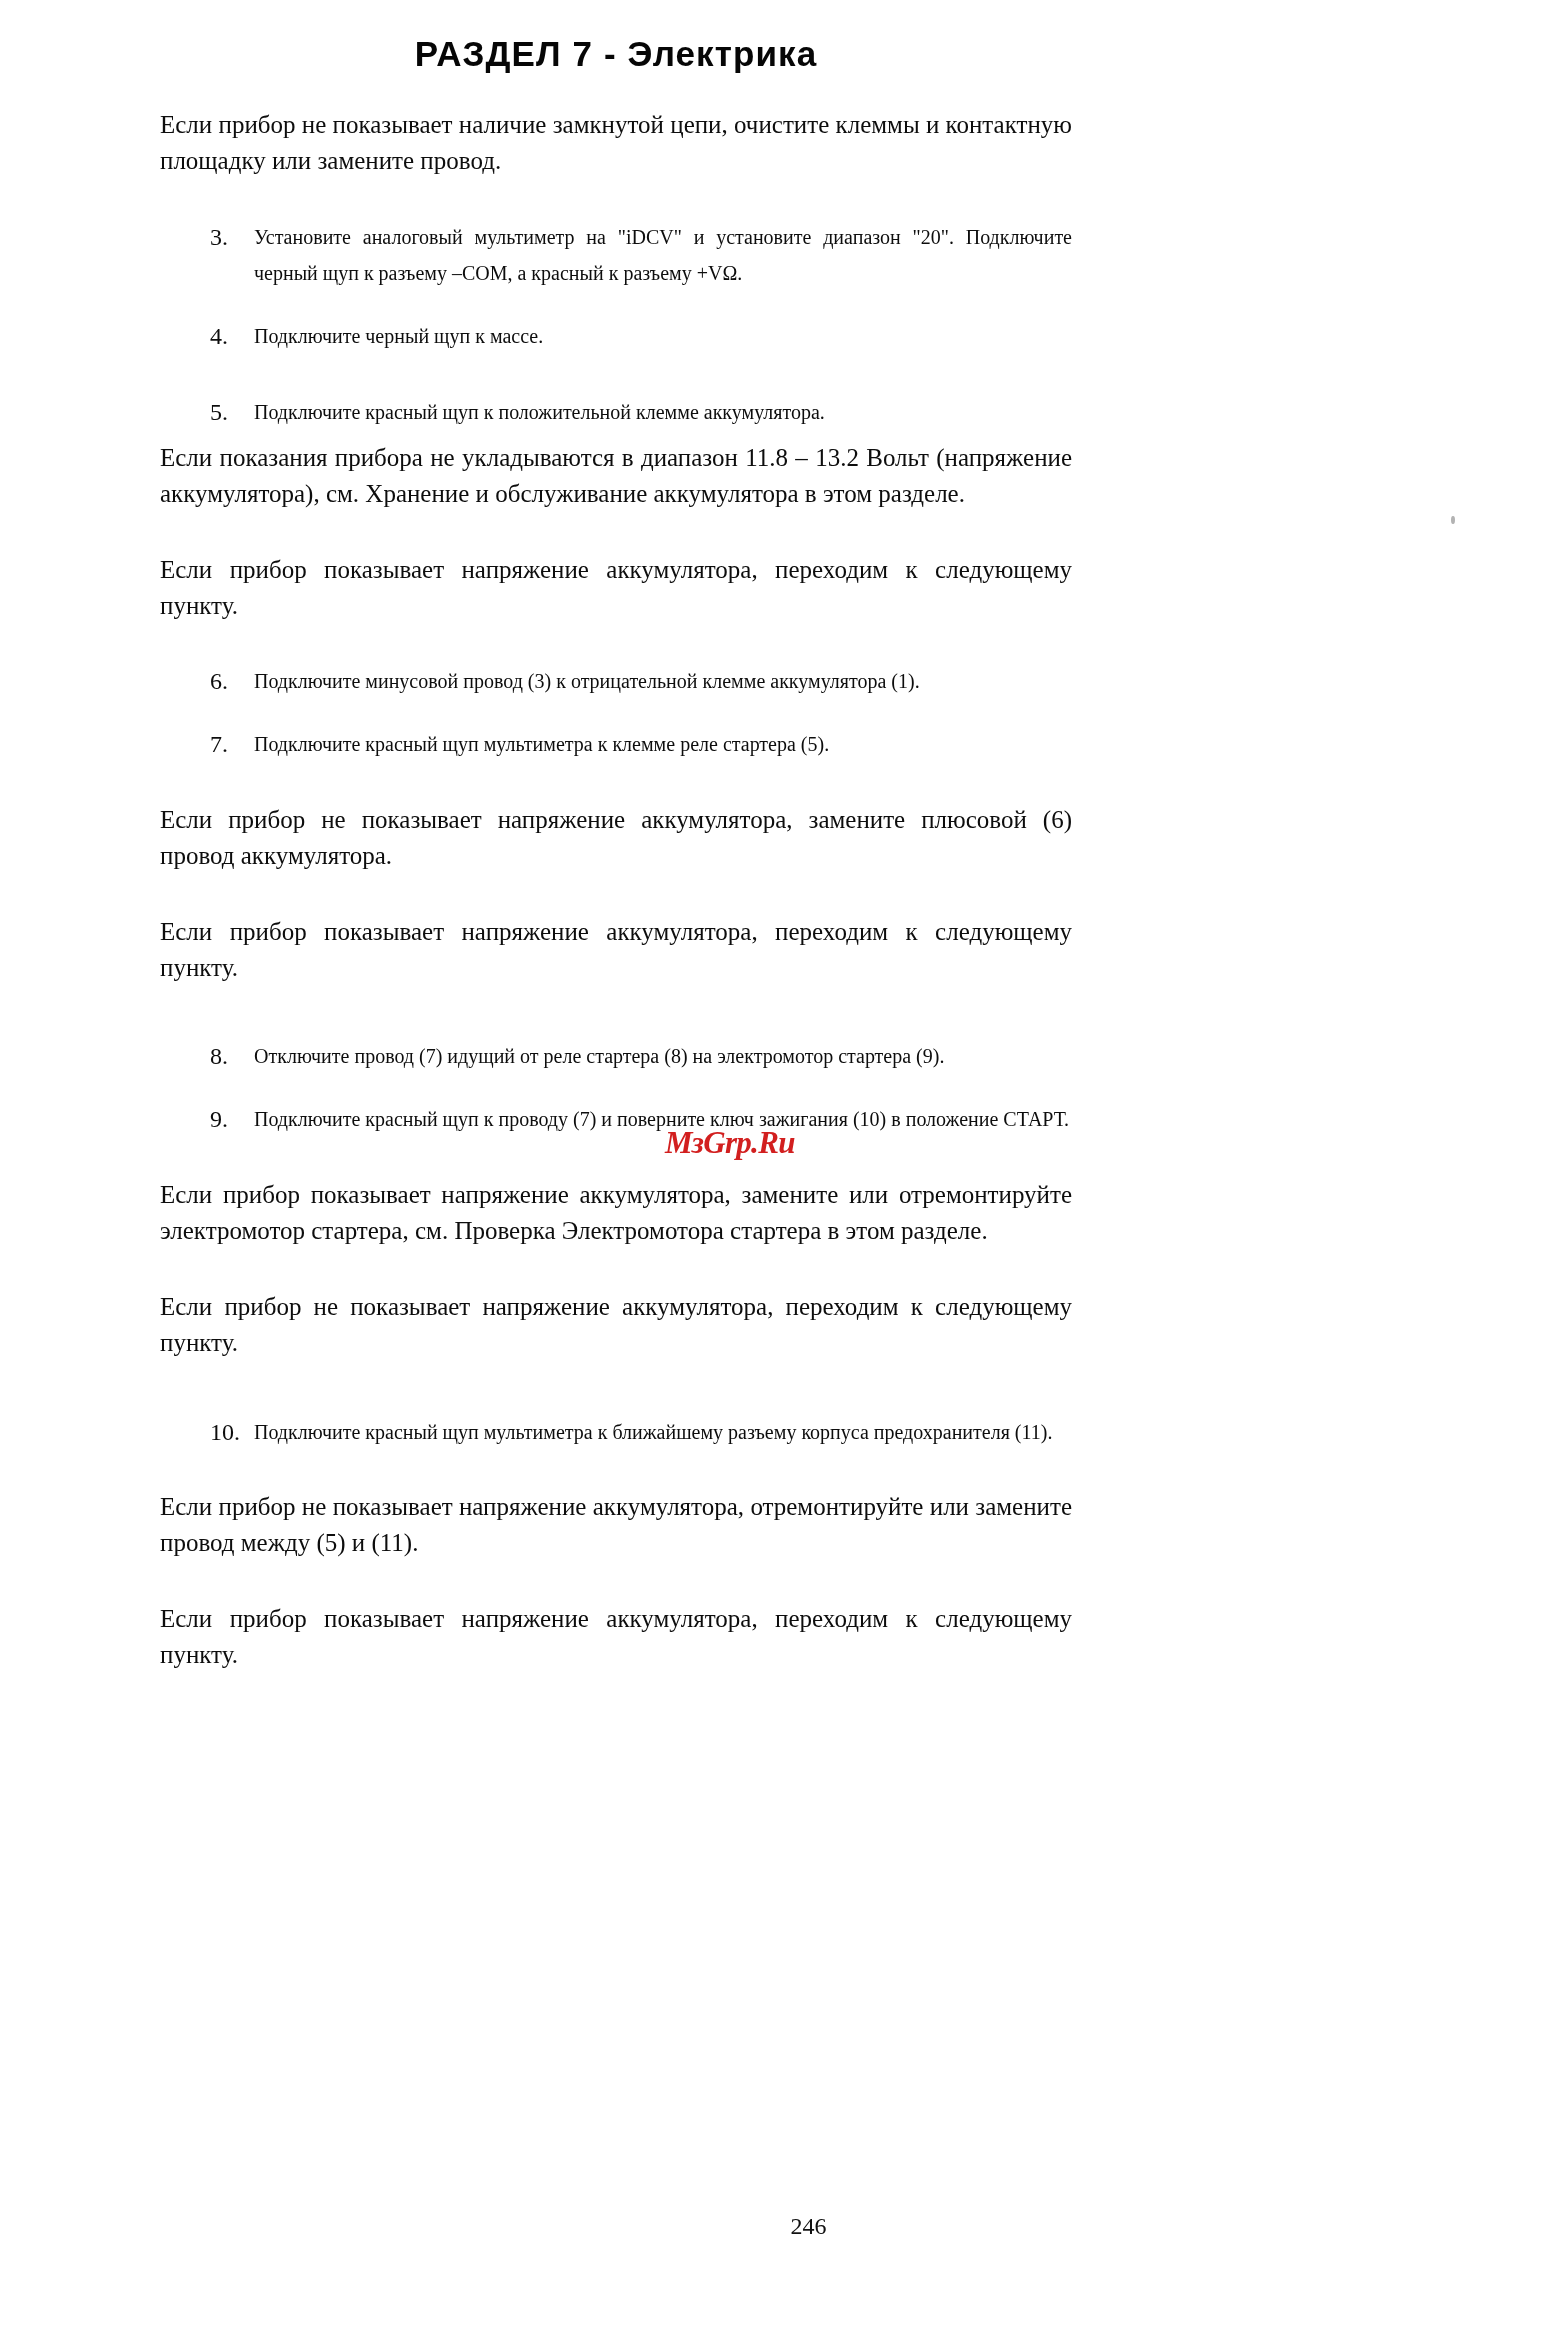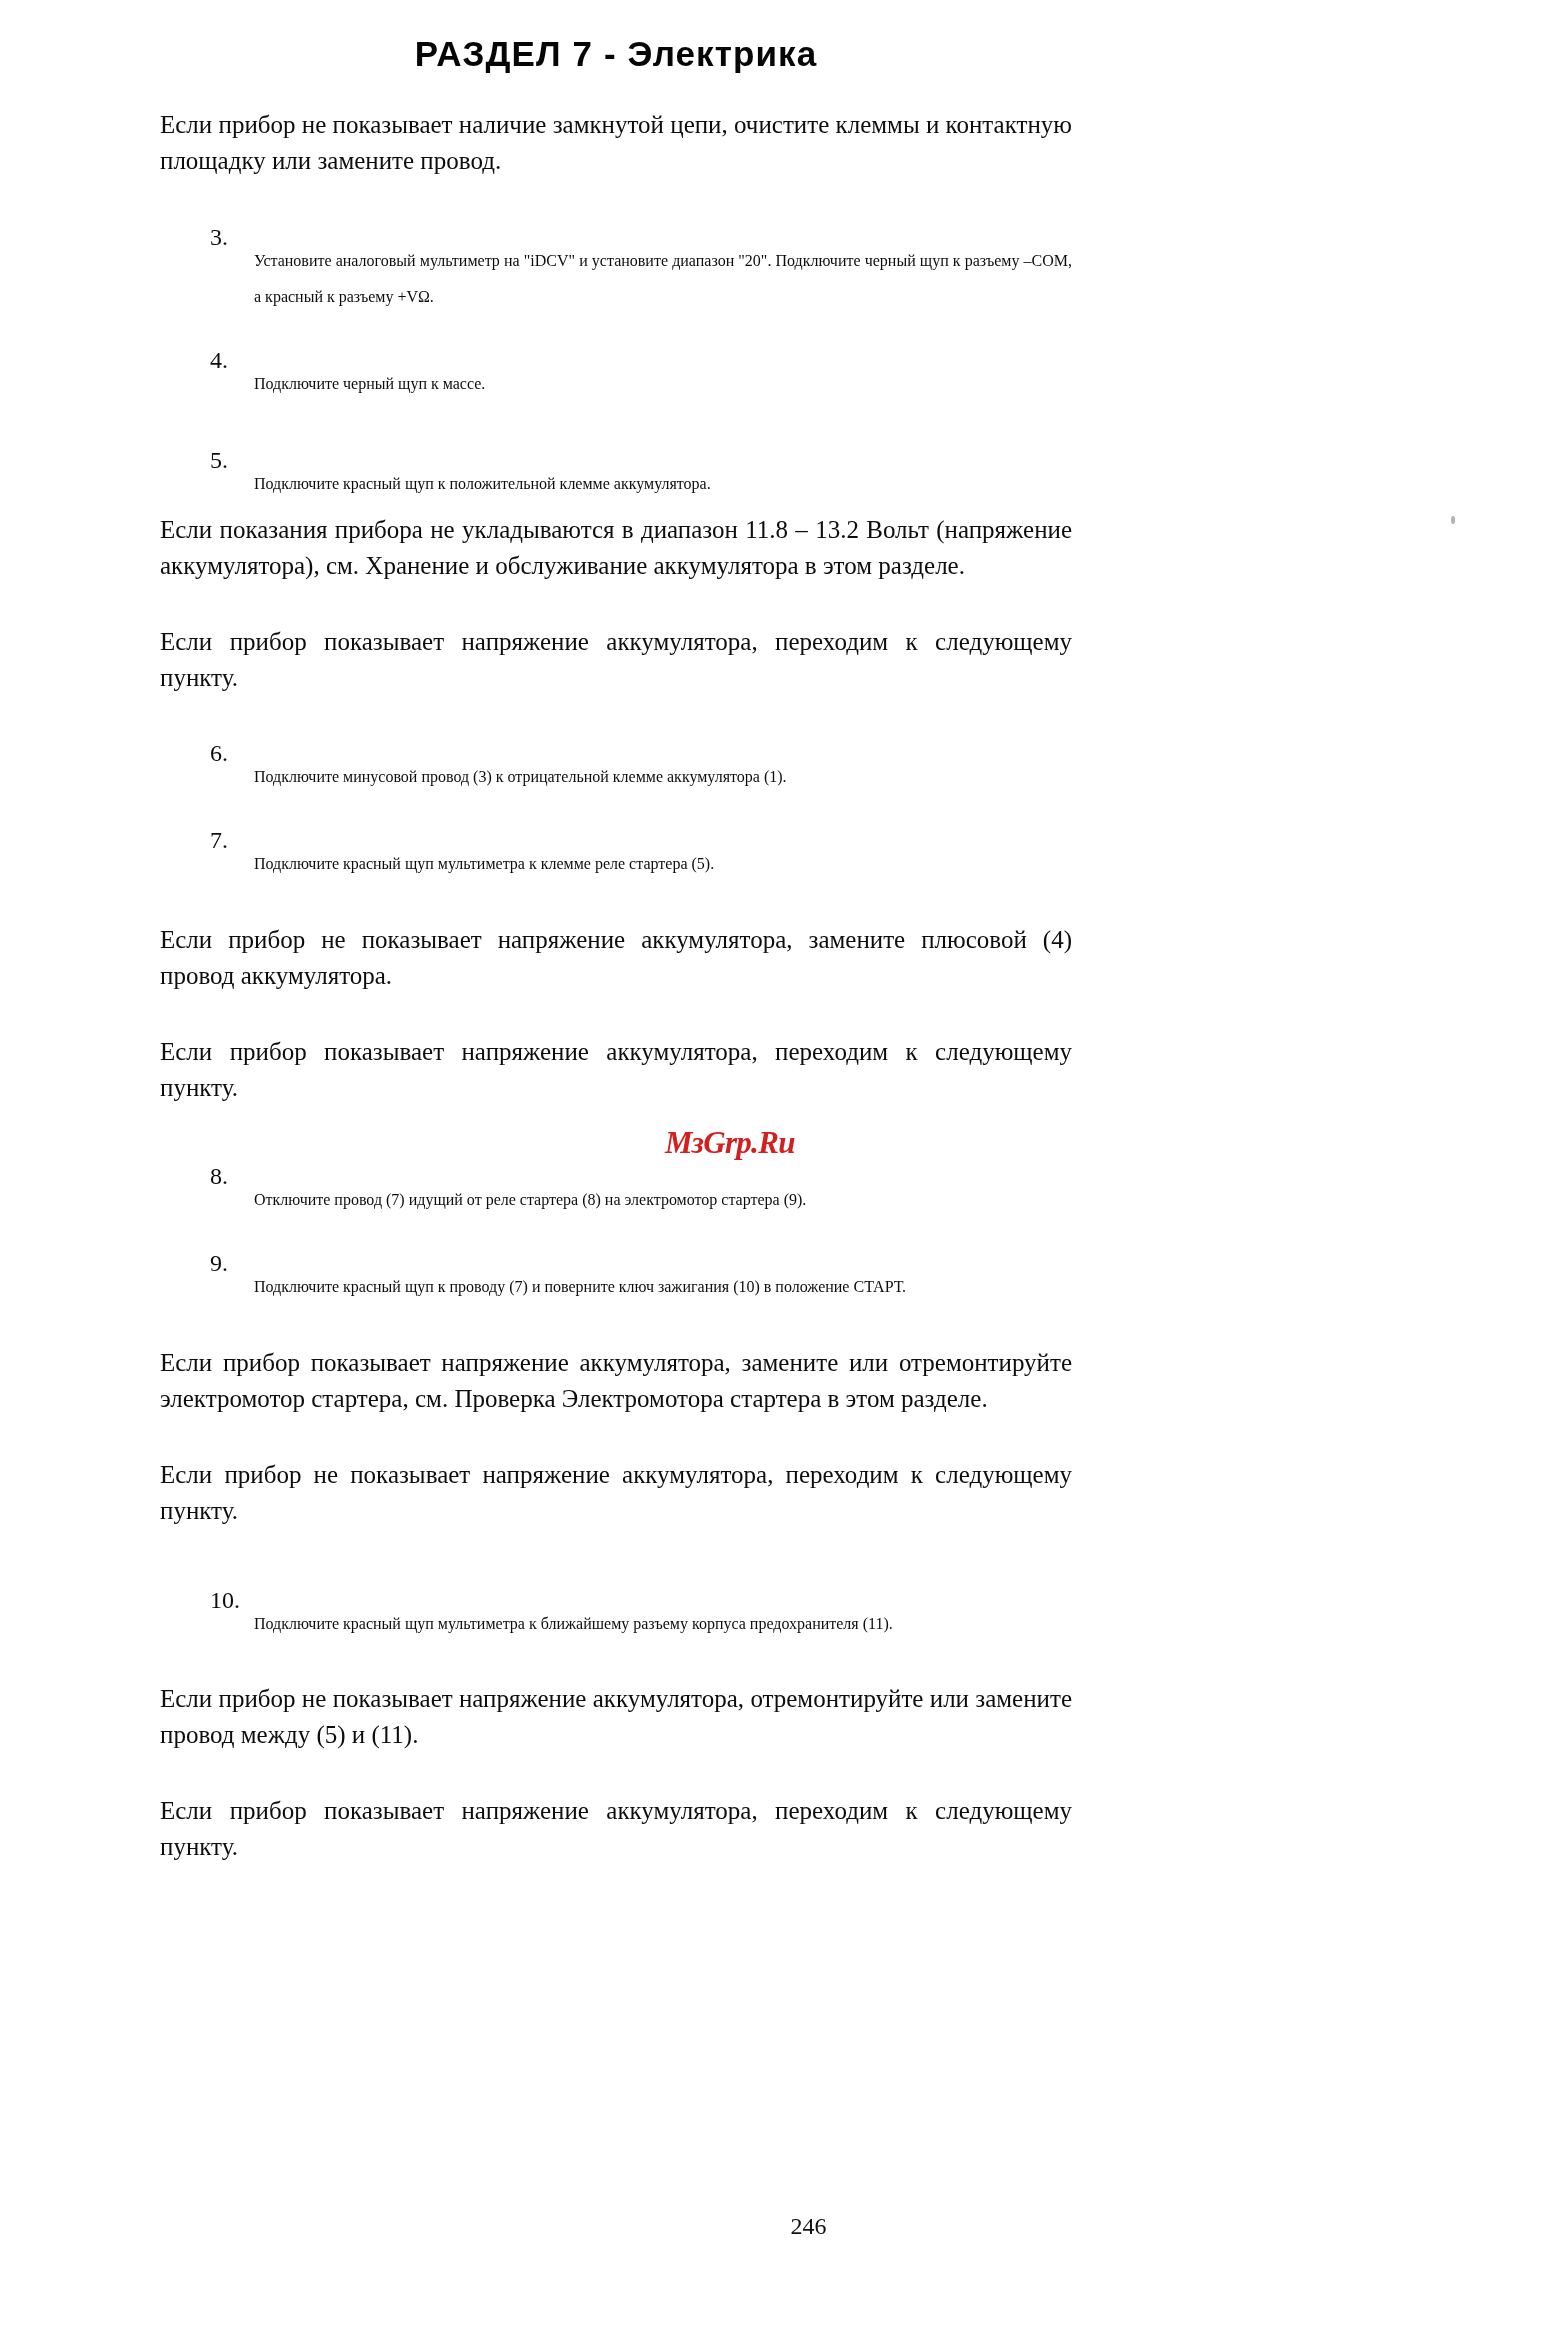--- a/index.html
+++ b/index.html
@@ -51,25 +51,24 @@
   }
   .item .num {
     flex: 0 0 44px;
     font-size: 24px;
     line-height: 36px;
     text-align: left;
     white-space: pre;
   }
   .item .body {
     flex: 1 1 auto;
-    font-size: 16px;
+    font-size: 20px;
     line-height: 36px;
     text-align: justify;
     text-justify: inter-word;
-    margin-top: 24px;
   }
   .item.bigger-gap { margin-bottom: 40px; }
   .item.small-gap  { margin-bottom: 10px; }
   .spacer-sm { height: 12.8px; }
   .spacer-md { height: 25.5px; }
 
   .watermark {
     position: absolute;
     left: 665px;
     top: 1125px;
@@ -146,21 +145,21 @@
       <div class="body">Подключите минусовой провод (3) к отрицательной клемме аккумулятора (1).</div>
     </div>
 
     <div class="item">
       <div class="num">7.</div>
       <div class="body">Подключите красный щуп мультиметра к клемме реле стартера (5).</div>
     </div>
 
     <div class="spacer-sm"></div>
 
-    <p class="para">Если прибор не показывает напряжение аккумулятора, замените плюсовой (4) провод аккумулятора.</p>
+    <p class="para">Если прибор не показывает напряжение аккумулятора, замените плюсовой (6) провод аккумулятора.</p>
 
     <div class="spacer-sm"></div>
 
     <p class="para">Если прибор показывает напряжение аккумулятора, переходим к следующему пункту.</p>
 
     <div class="spacer-md"></div>
 
     <div class="item">
       <div class="num">8.</div>
       <div class="body">Отключите провод (7) идущий от реле стартера (8) на электромотор стартера (9).</div>

